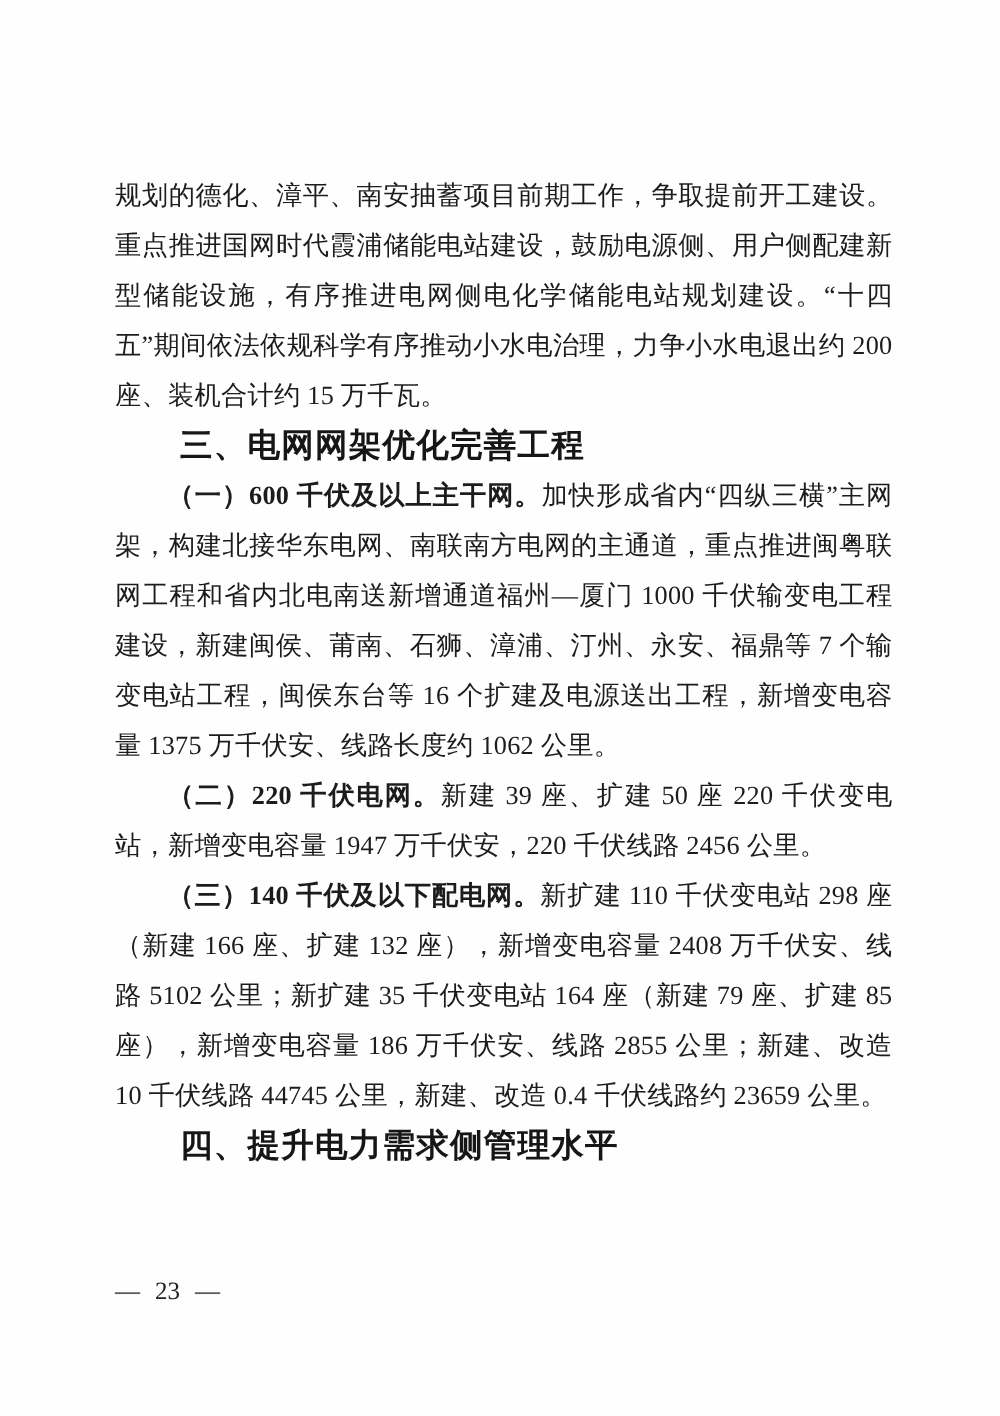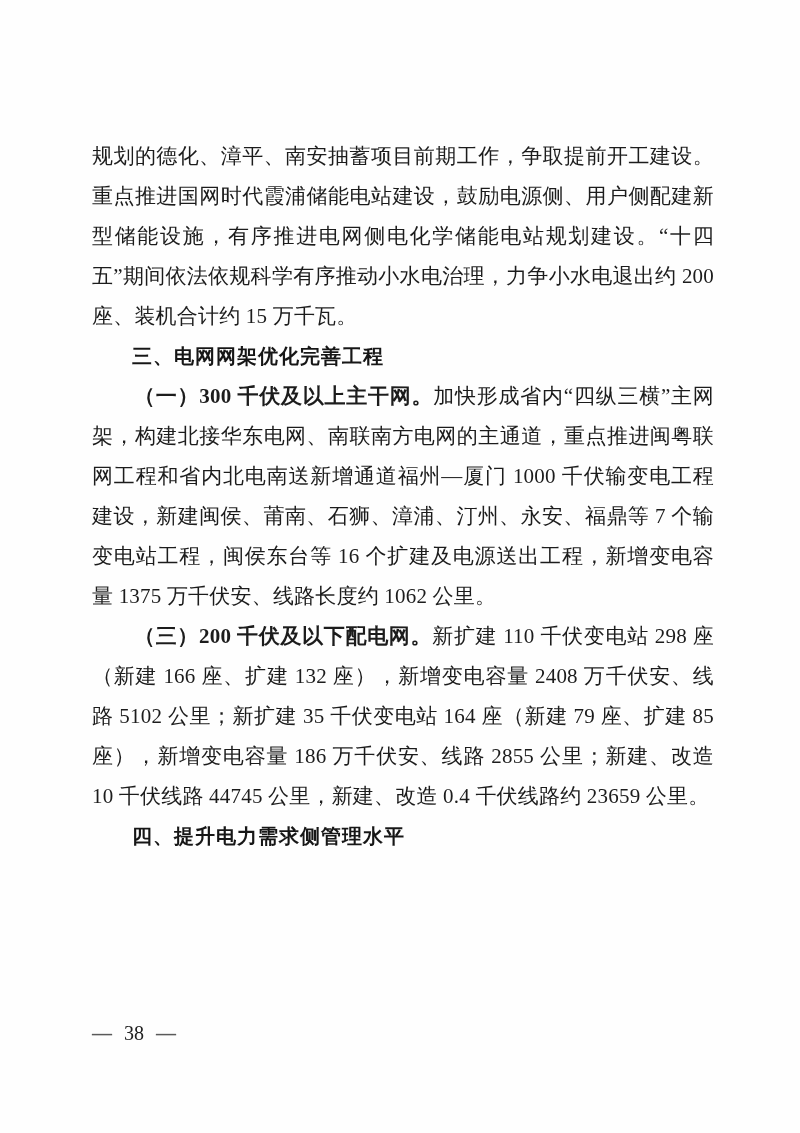--- a/index.html
+++ b/index.html
@@ -33,21 +33,21 @@
   .para.indent {
     text-indent: 2em;
   }
   .lead {
     font-weight: bold;
   }
   .heading {
     margin: 0;
     font-family: "Liberation Sans", "DejaVu Sans", sans-serif;
     font-weight: bold;
-    font-size: 20px;
+    font-size: 26px;
     line-height: 40px;
     text-indent: 2em;
     letter-spacing: 1px;
     text-align: left;
     color: #161616;
   }
   .footer {
     position: absolute;
     left: 92px;
     top: 1018px;
@@ -72,29 +72,30 @@
 <body>
 
 <div class="page">
 
   <div class="content">
 
     <p class="para"><span>规划的德化、漳平、南安抽蓄项目前期工作，争取提前开工建设。重点推进国网时代霞浦储能电站建设，鼓励电源侧、用户侧配建新型储能设施，有序推进电网侧电化学储能电站规划建设。“十四五”期间依法依规科学有序推动小水电治理，力争小水电退出约 200 座、装机合计约 15 万千瓦。</span></p>
 
     <h2 class="heading">三、电网网架优化完善工程</h2>
 
-    <p class="para indent"><span class="lead">（一）300 千伏及以上主干网。</span><span>加快形成省内“四纵三横”主网架，构建北接华东电网、南联南方电网的主通道，重点推进闽粤联网工程和省内北电南送新增通道福州—厦门 1000 千伏输变电工程建设，新建闽侯、莆南、石狮、漳浦、汀州、永安、福鼎等 7 个输变电站工程，闽侯东台等 16 个扩建及电源送出工程，新增变电容量 1375 万千伏安、线路长度约 1062 公里。</span></p>
+    <p class="para indent"><span class="lead">（一）600 千伏及以上主干网。</span><span>加快形成省内“四纵三横”主网架，构建北接华东电网、南联南方电网的主通道，重点推进闽粤联网工程和省内北电南送新增通道福州—厦门 1000 千伏输变电工程建设，新建闽侯、莆南、石狮、漳浦、汀州、永安、福鼎等 7 个输变电站工程，闽侯东台等 16 个扩建及电源送出工程，新增变电容量 1375 万千伏安、线路长度约 1062 公里。</span></p>
 
+    <p class="para indent"><span class="lead">（二）220 千伏电网。</span><span>新建 39 座、扩建 50 座 220 千伏变电站，新增变电容量 1947 万千伏安，220 千伏线路 2456 公里。</span></p>
 
-    <p class="para indent"><span class="lead">（三）200 千伏及以下配电网。</span><span>新扩建 110 千伏变电站 298 座（新建 166 座、扩建 132 座），新增变电容量 2408 万千伏安、线路 5102 公里；新扩建 35 千伏变电站 164 座（新建 79 座、扩建 85 座），新增变电容量 186 万千伏安、线路 2855 公里；新建、改造 10 千伏线路 44745 公里，新建、改造 0.4 千伏线路约 23659 公里。</span></p>
+    <p class="para indent"><span class="lead">（三）140 千伏及以下配电网。</span><span>新扩建 110 千伏变电站 298 座（新建 166 座、扩建 132 座），新增变电容量 2408 万千伏安、线路 5102 公里；新扩建 35 千伏变电站 164 座（新建 79 座、扩建 85 座），新增变电容量 186 万千伏安、线路 2855 公里；新建、改造 10 千伏线路 44745 公里，新建、改造 0.4 千伏线路约 23659 公里。</span></p>
 
     <h2 class="heading">四、提升电力需求侧管理水平</h2>
 
 
   </div>
 
   <div class="footer">
     <span class="dash">—</span>
-    <span class="num">38</span>
+    <span class="num">23</span>
     <span class="dash">—</span>
   </div>
 
 </div>
 
 </body></html>

